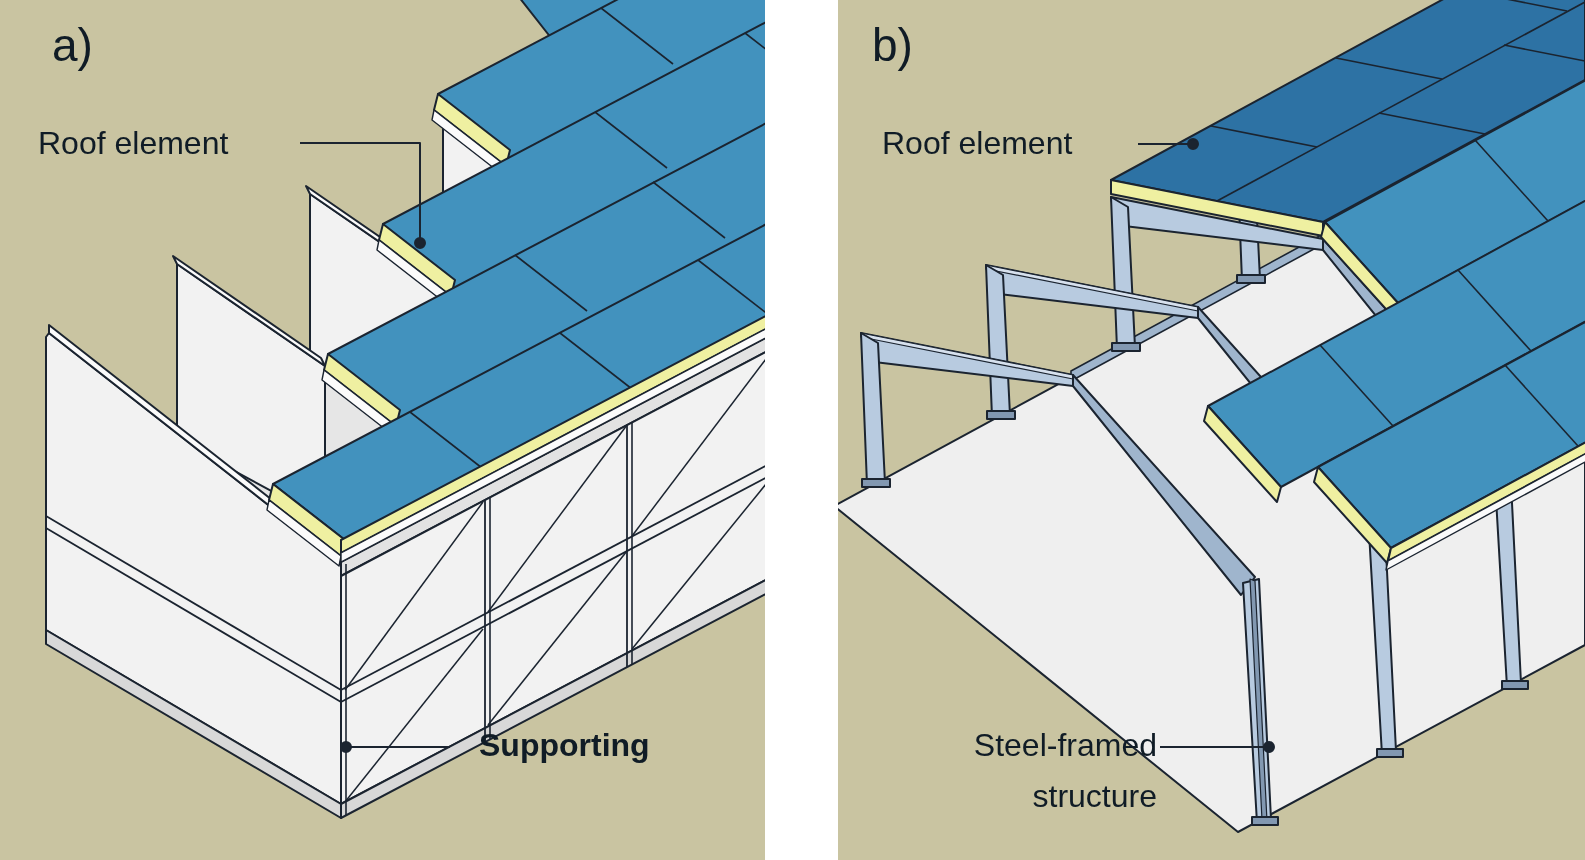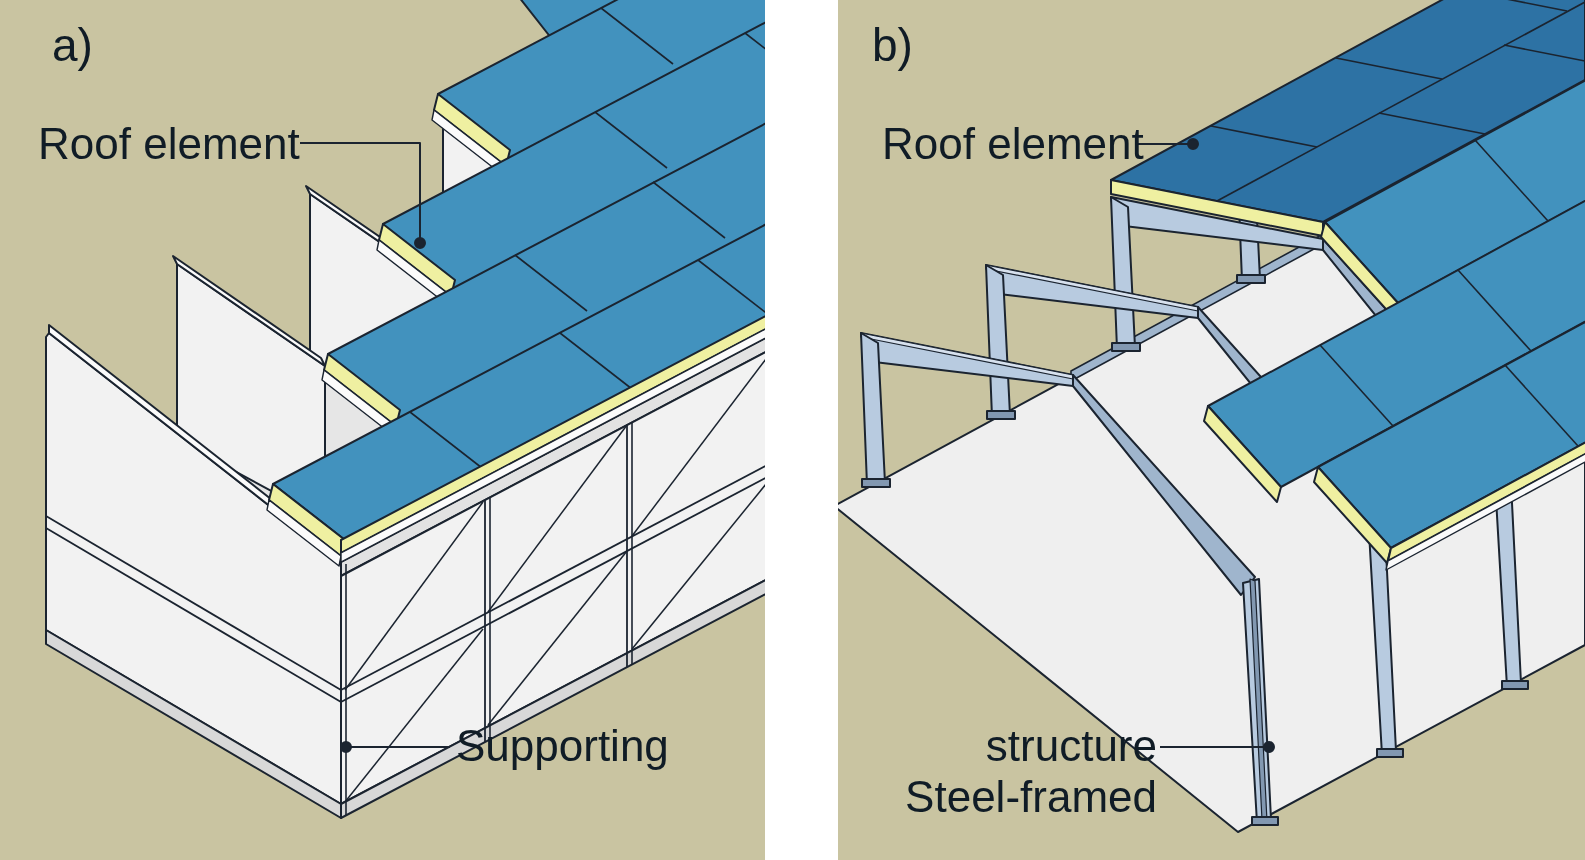--- a/index.html
+++ b/index.html
@@ -5,21 +5,21 @@
   html,body{margin:0;padding:0;background:#ffffff;}
   #stage{
     position:relative;width:1585px;height:860px;background:#ffffff;overflow:hidden;
     font-family:"Liberation Sans", sans-serif;
   }
   .panel{position:absolute;top:0;height:860px;background:#c9c4a1;}
   #panel-a{left:0;width:765px;}
   #panel-b{left:838px;width:747px;}
   .panel svg{position:absolute;left:0;top:0;}
   .lbl{
-    position:absolute;color:#101c26;font-size:44px;line-height:51px;
+    position:absolute;color:#101c26;font-size:32px;line-height:51px;
     white-space:nowrap;letter-spacing:0px;
   }
   .panel-letter{font-size:46px;line-height:50px;}
 </style>
 </head>
 <body>
 
 <div id="stage">
 
   <div class="panel" id="panel-a">
@@ -234,26 +234,26 @@
           <circle cx="431" cy="747" r="5" fill="#1b2430"></circle>
         </g>
       </g>
     </svg>
   </div>
 
   <div class="lbl panel-letter" style="left:52px;top:20px;">a)</div>
 
   <div class="lbl" style="left:38px;top:118px;">Roof element</div>
 
-  <div class="lbl" style="left:456px;top:720px;">
+  <div class="lbl" style="left:479px;top:720px;font-weight:bold;">
     <div>Supporting</div>
   </div>
 
   <div class="lbl panel-letter" style="left:872px;top:20px;">b)</div>
 
   <div class="lbl" style="left:882px;top:118px;">Roof element</div>
 
   <div class="lbl" style="left:880px;top:720px;width:277px;text-align:right;">
+    <div>Steel-framed</div>
     <div>structure</div>
-    <div>Steel-framed</div>
   </div>
 
 </div>
 
 </body></html>

